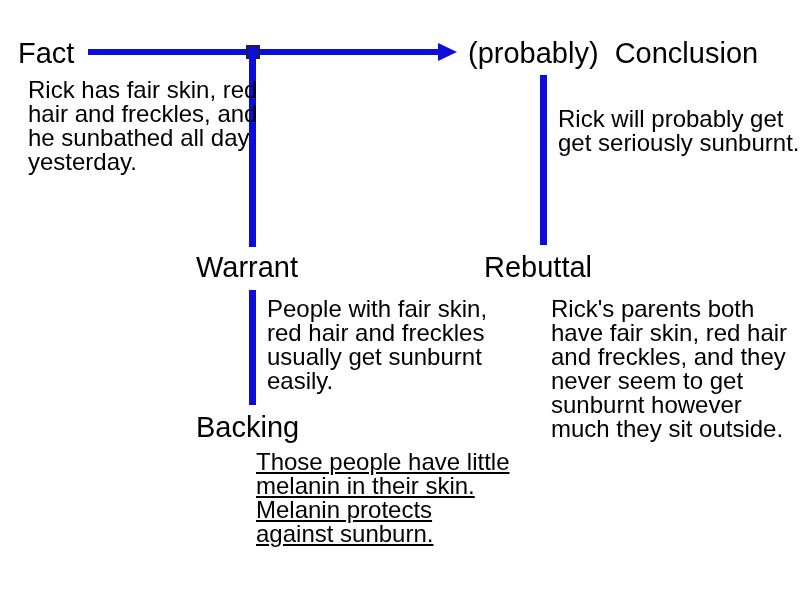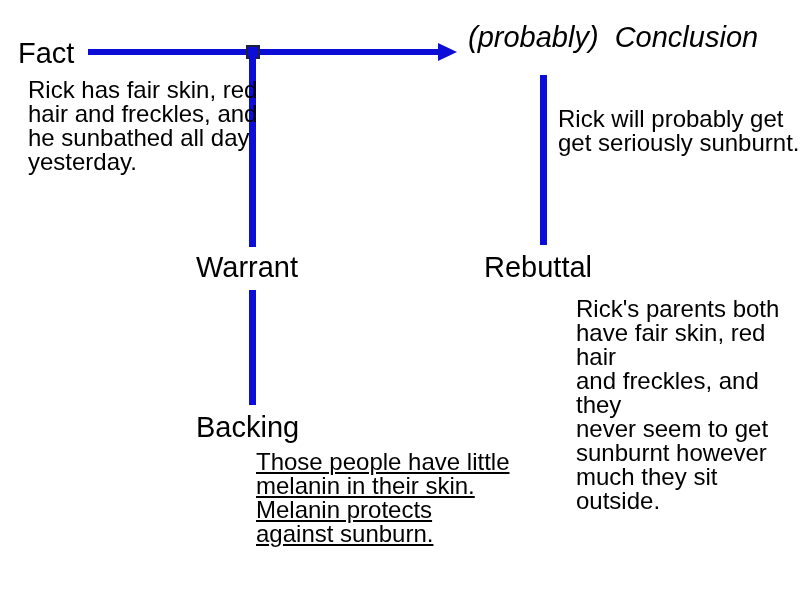--- a/index.html
+++ b/index.html
@@ -51,28 +51,28 @@
   .junction {
     position: absolute;
     width: 10px;
     height: 10px;
     background: var(--connector, #0d0dd8);
     border: 2px solid #20203a;
   }
   
   #fact-label        { left: 18px;  top: 36px; }
   #fact-body         { left: 28px;  top: 78px; }
-  #conclusion-label  { left: 468px; top: 20px; font-style: italic; }
+  #conclusion-label  { left: 468px; top: 36px; }
   #conclusion-body   { left: 558px; top: 83px; margin-top: 24px; }
   #warrant-label     { left: 196px; top: 250px; }
   #warrant-body      { left: 267px; top: 297px; }
   #backing-label     { left: 196px; top: 410px; }
   #backing-body      { left: 256px; top: 450px; text-decoration: underline; }
   #rebuttal-label    { left: 484px; top: 250px; }
-  #rebuttal-body     { left: 576px; top: 297px; }
+  #rebuttal-body     { left: 551px; top: 297px; }
 
   #arrow-shaft       { left: 88px;  top: 49px; width: 352px; }
   #arrow-head        { left: 438px; top: 43px; }
   #junction-node     { left: 246px; top: 45px; }
   #warrant-line-upper{ left: 249px; top: 52px;  height: 195px; }
   #warrant-line-lower{ left: 249px; top: 290px; height: 115px; }
   #rebuttal-line     { left: 540px; top: 75px;  height: 170px; }
 </style>
 </head>
 <body>
@@ -90,20 +90,24 @@
   <div id="fact-body" class="body-text">Rick has fair skin, red
 hair and freckles, and
 he sunbathed all day
 yesterday.</div>
 
   <div id="conclusion-label" class="heading">(probably)  Conclusion</div>
   <div id="conclusion-body" class="body-text">Rick will probably get
 get seriously sunburnt.</div>
 
   <div id="warrant-label" class="heading">Warrant</div>
+  <div id="warrant-body" class="body-text">People with fair skin,
+red hair and freckles
+usually get sunburnt
+easily.</div>
 
   <div id="backing-label" class="heading">Backing</div>
   <div id="backing-body" class="body-text">Those people have little
 melanin in their skin.
 Melanin protects
 against sunburn.</div>
 
   <div id="rebuttal-label" class="heading">Rebuttal</div>
   <div id="rebuttal-body" class="body-text">Rick's parents both
 have fair skin, red hair

